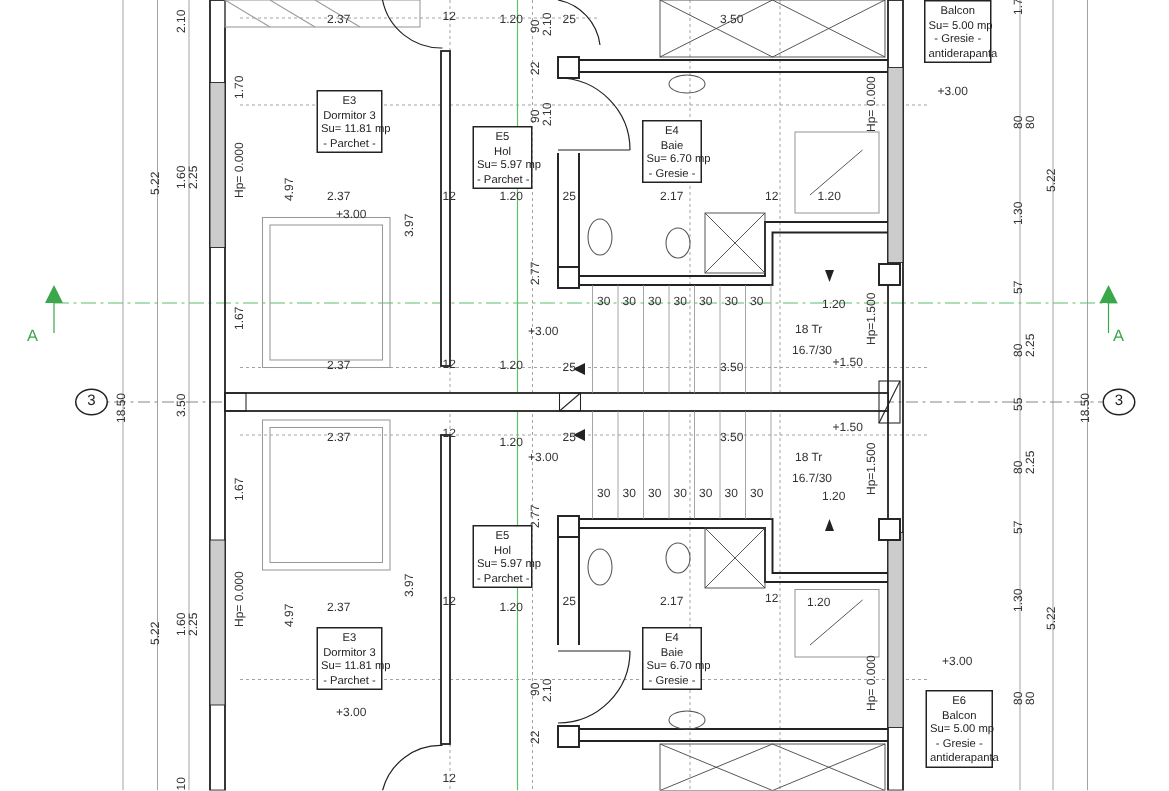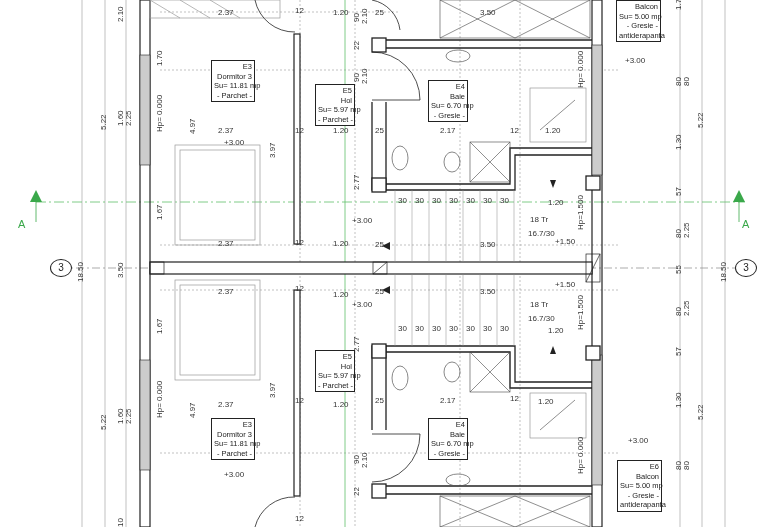--- a/index.html
+++ b/index.html
@@ -1,19 +1,19 @@
 <!DOCTYPE html>
 <html><head>
 <meta charset="utf-8">
 <style>
   html,body{margin:0;padding:0;background:#fff;}
   body{width:779px;height:527px;overflow:hidden;position:relative;font-family:"Liberation Sans",sans-serif;color:#222;}
   svg{position:absolute;left:0;top:0;}
   .green{fill:#3aa84a;}
-  .room{position:absolute;border:1px solid #222;background:#fff;text-align:right;font-size:7.5px;line-height:9.5px;padding:1px 2px;box-sizing:border-box;}
+  .room{position:absolute;border:1px solid #222;background:#fff;text-align:center;font-size:7.5px;line-height:9.5px;padding:1px 2px;box-sizing:border-box;}
   .room span{display:block;white-space:nowrap;}
   .txt{position:absolute;font-size:8px;color:#333;white-space:nowrap;}
   .vt{position:absolute;font-size:8px;color:#333;white-space:nowrap;transform:rotate(-90deg);transform-origin:left top;}
   .axis-circle{position:absolute;width:20px;height:16px;border:1px solid #222;border-radius:50%;text-align:center;font-size:10px;line-height:16px;background:#fff;}
   .sec{position:absolute;color:#3aa84a;font-size:11px;}
   .elev{position:absolute;font-size:8px;color:#333;}
 </style>
 </head>
 <body>
 

